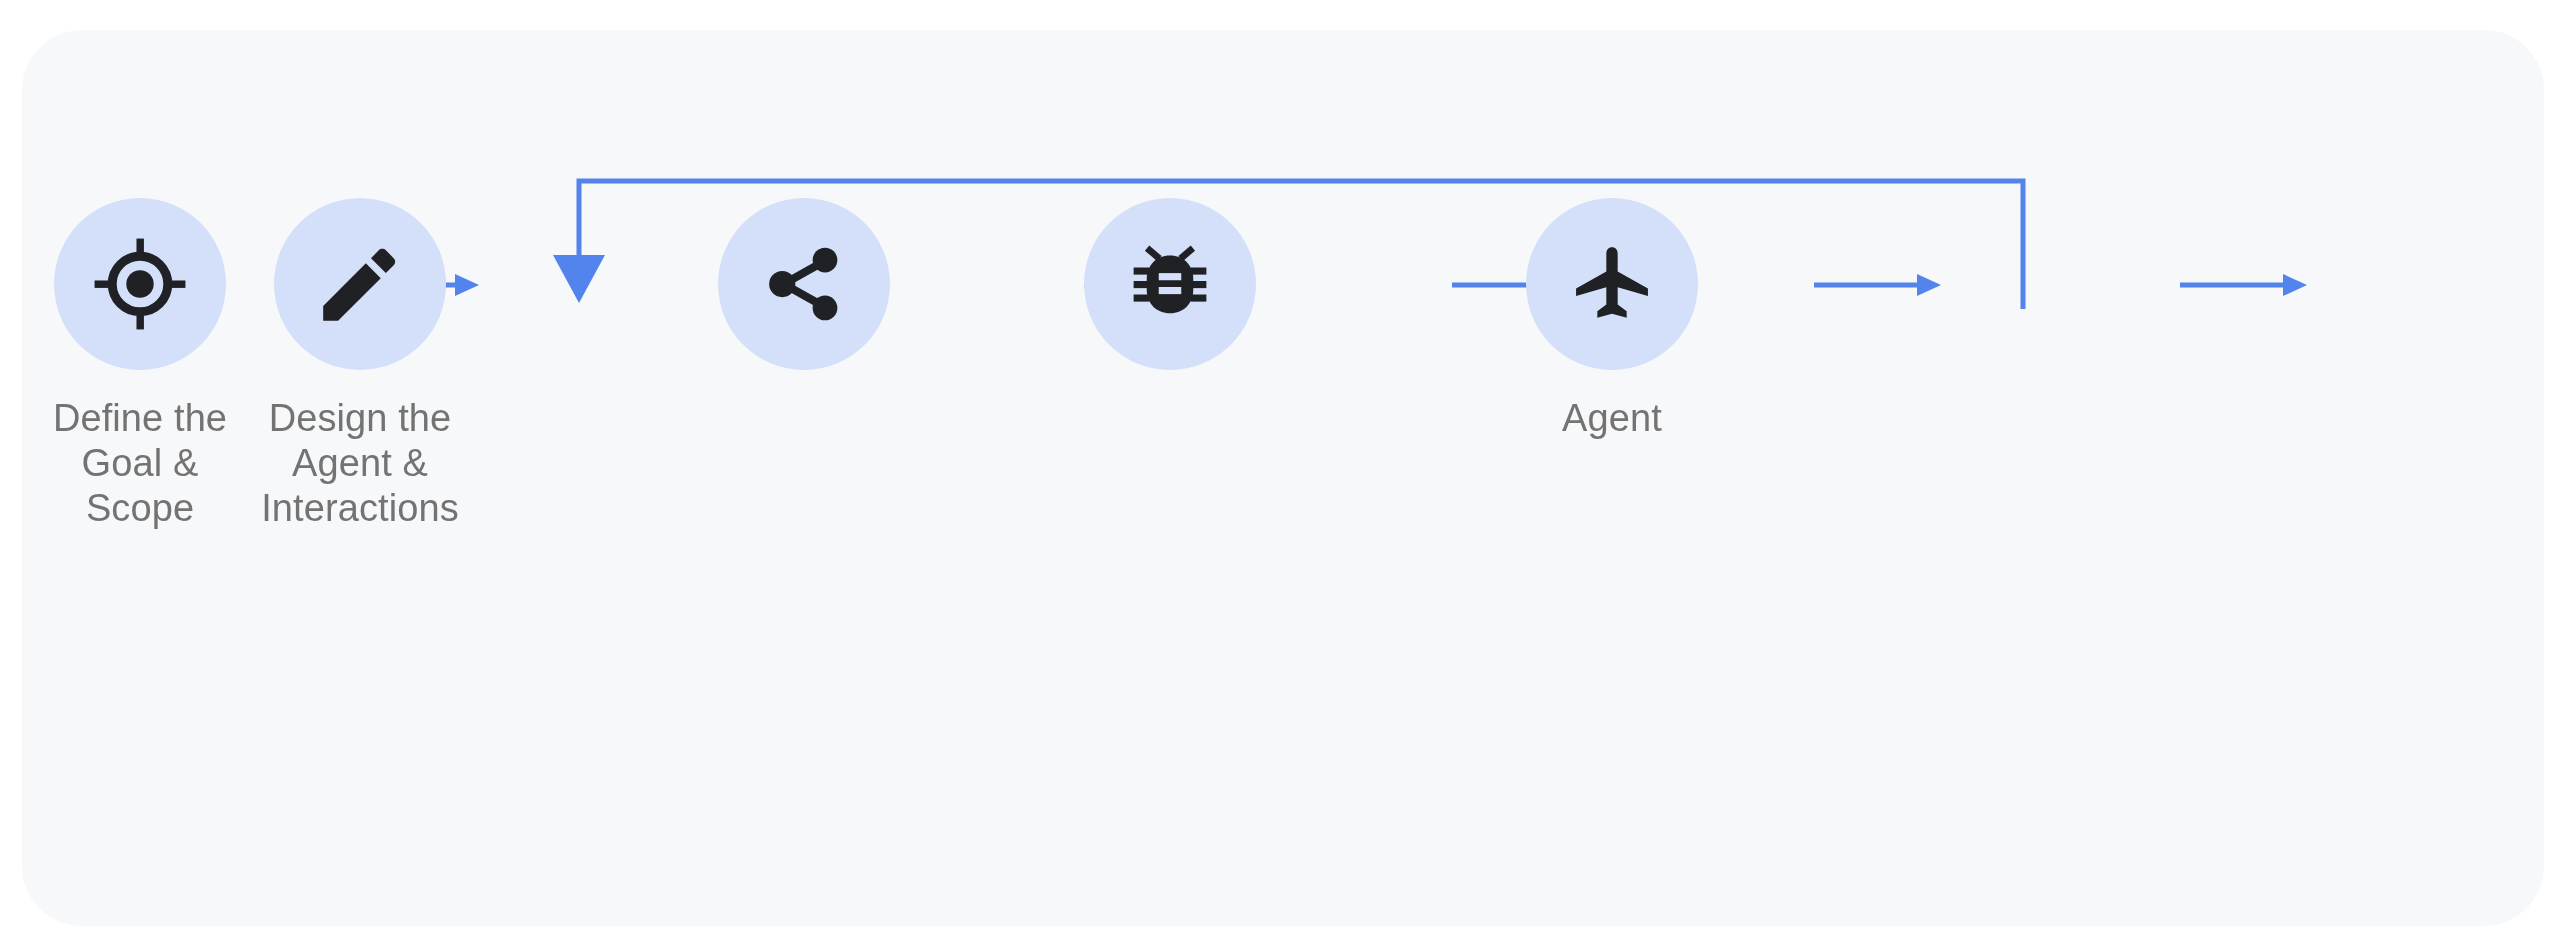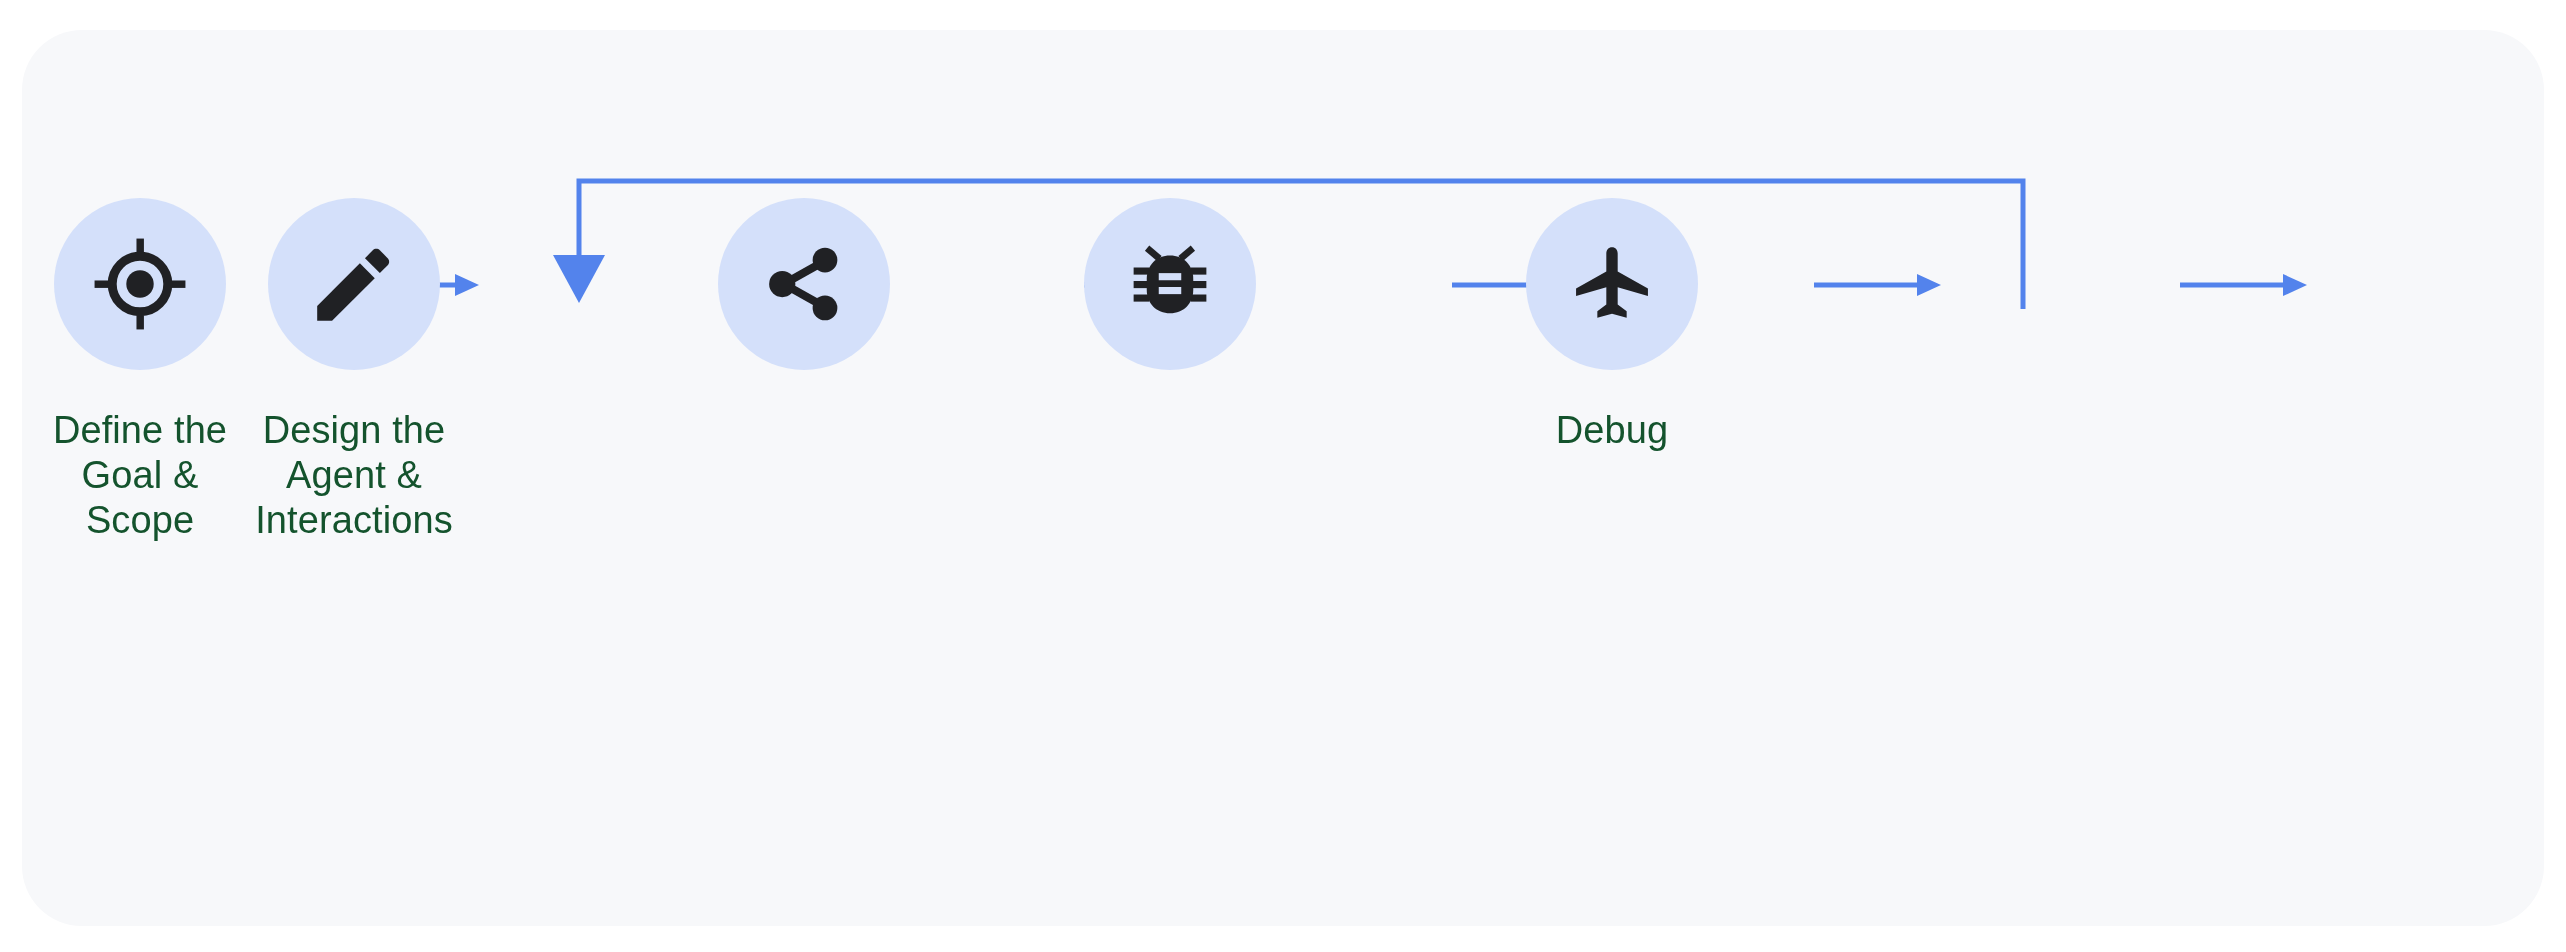--- a/index.html
+++ b/index.html
@@ -60,24 +60,24 @@
     display: flex;
     align-items: center;
     justify-content: center;
   }
 
   .step-circle svg {
     display: block;
   }
 
   .step-label {
-    margin-top: 38px;
+    margin-top: 26px;
     font-size: 38px;
     line-height: 1.18;
-    color: #14532d;
+    color: #737373;
     font-family: "Liberation Sans", sans-serif;
     font-weight: 400;
     letter-spacing: 0.1px;
     white-space: pre-line;
   }
 
   
   .connector {
     position: absolute;
     top: 239px;
@@ -140,21 +140,21 @@
           <rect x="20.0" y="11.1" width="3.6" height="1.9" fill="#202124"></rect>
           <circle cx="12" cy="12" r="7.1" fill="none" stroke="#202124" stroke-width="2.3"></circle>
           <circle cx="12" cy="12" r="3.5" fill="#202124"></circle>
         </svg>
       </div>
       <div class="step-label">Define the
 Goal &amp;
 Scope</div>
     </div>
 
-    <div class="step" style="left:212px;">
+    <div class="step" style="left:218px;">
       <div class="step-circle">
         <svg width="94" height="94" viewBox="0 0 24 24" aria-hidden="true">
           <path d="M2.6 17.6 L2.6 21.4 L6.4 21.4 L17.3 10.5 L13.5 6.7 Z" fill="#202124"></path>
           <path d="M20.6 7.2 C21.1 6.7 21.1 5.9 20.6 5.4 L18.6 3.4 C18.1 2.9 17.3 2.9 16.8 3.4 L14.8 5.4 L18.6 9.2 Z" fill="#202124"></path>
         </svg>
       </div>
       <div class="step-label">Design the
 Agent &amp;
 Interactions</div>
     </div>
@@ -194,17 +194,17 @@
       </div>
     </div>
 
 
     <div class="step" style="left:1470px;">
       <div class="step-circle">
         <svg width="88" height="88" viewBox="0 0 24 24" aria-hidden="true">
           <path d="M12 2.0 C12.95 2.0 13.55 2.7 13.55 3.7 L13.55 8.6 L21.8 13.2 L21.8 15.3 L13.55 12.9 L13.55 17.6 L16.0 19.4 L16.0 21.2 L12 20.1 L8.0 21.2 L8.0 19.4 L10.45 17.6 L10.45 12.9 L2.2 15.3 L2.2 13.2 L10.45 8.6 L10.45 3.7 C10.45 2.7 11.05 2.0 12 2.0 Z" fill="#202124"></path>
         </svg>
       </div>
-      <div class="step-label">Debug</div>
+      <div class="step-label">Agent</div>
     </div>
 
   </div>
 </div>
 
 </body></html>

